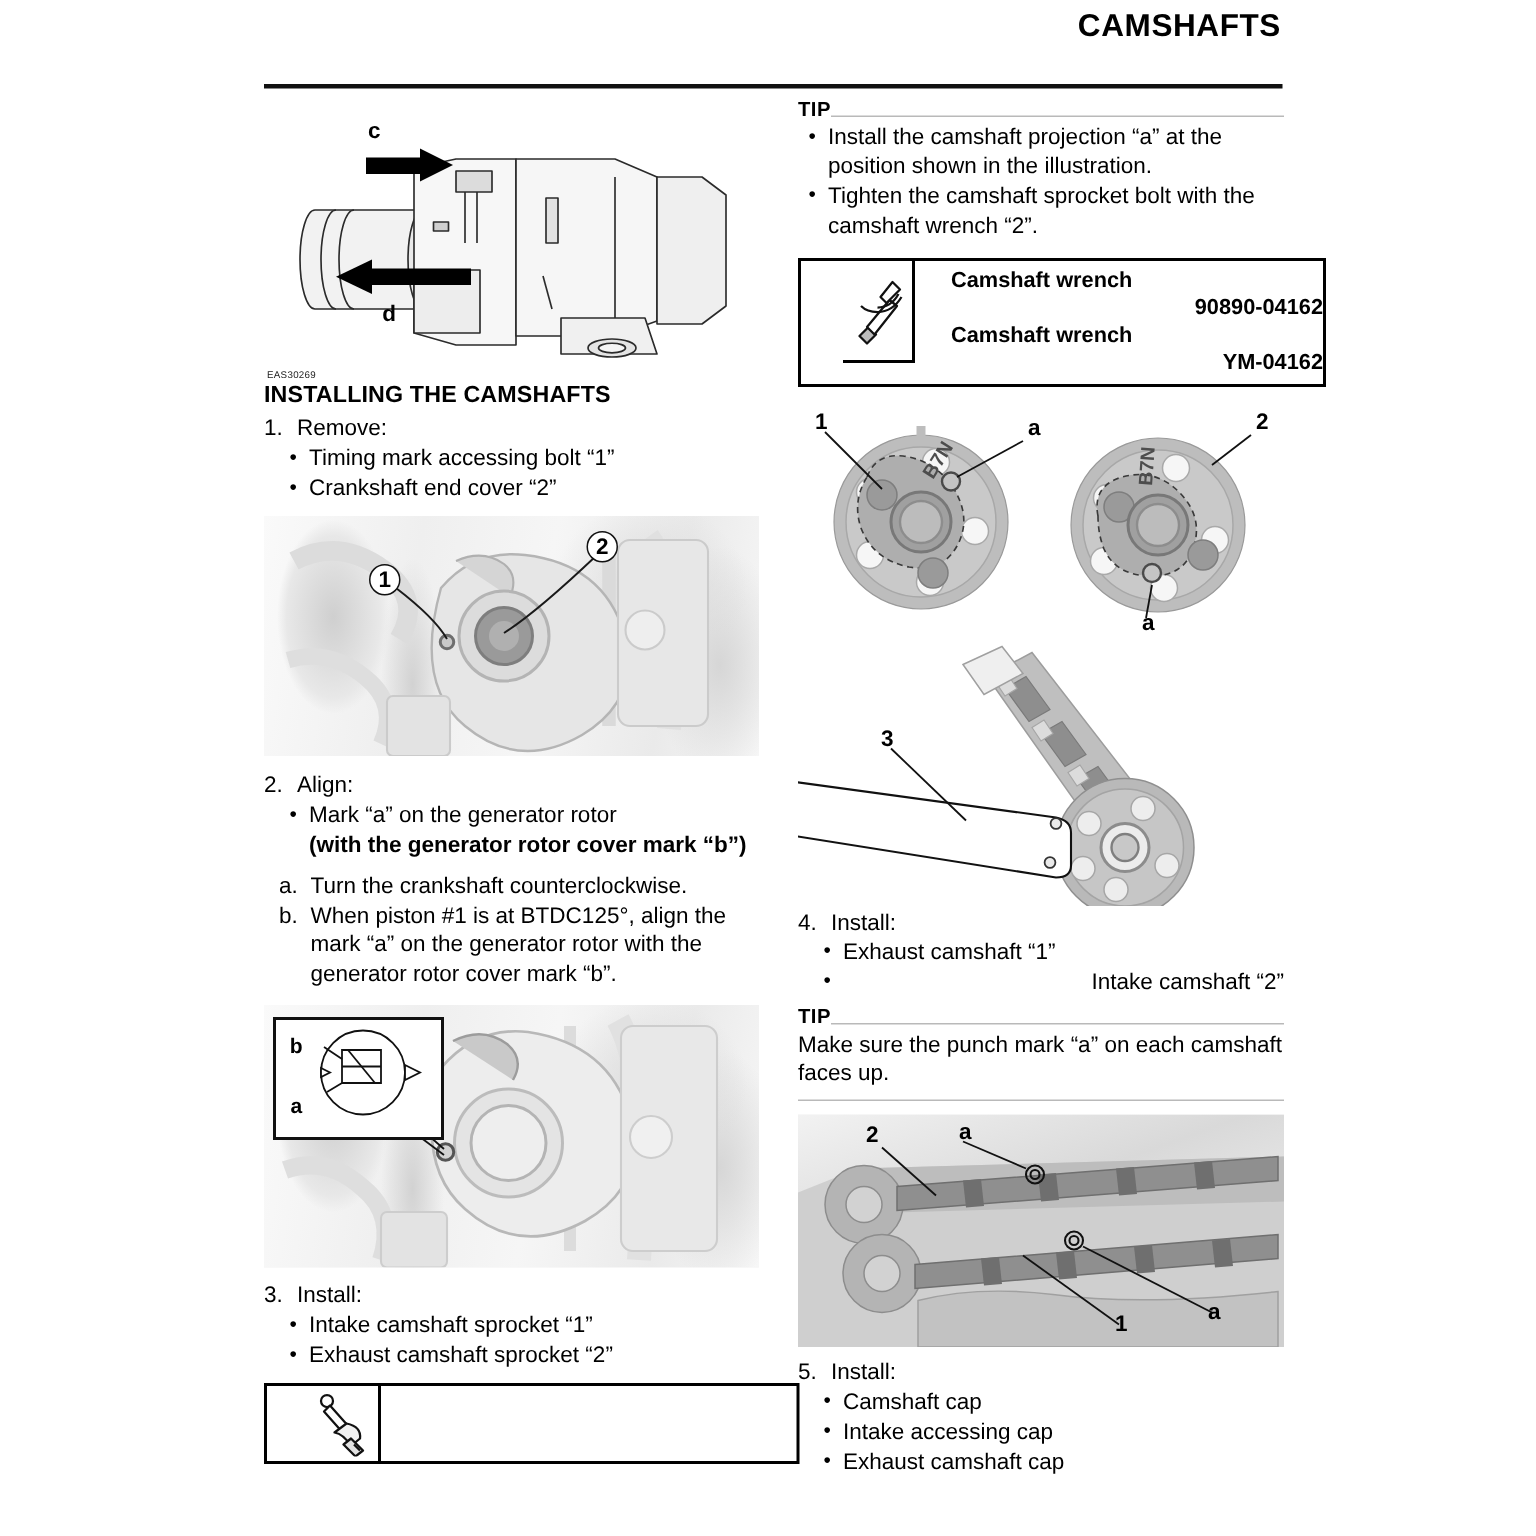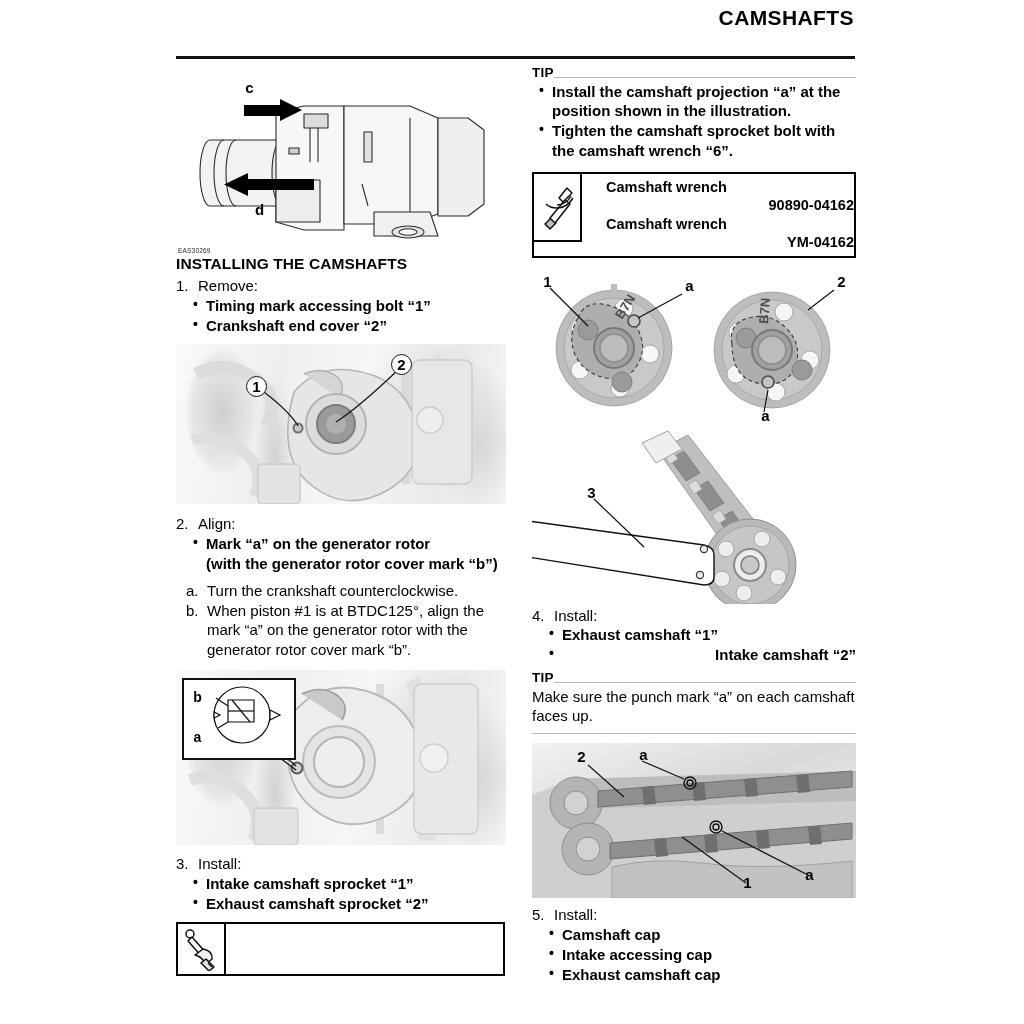--- a/index.html
+++ b/index.html
@@ -25,35 +25,35 @@
 
   
   .col-left{position:absolute; left:176px; top:66px; width:330px;}
   .col-right{position:absolute; left:532px; top:66px; width:324px;}
 
   
   .eas{font-size:6.5px; letter-spacing:.2px; color:#222; margin:0 0 1px 2px;}
   h2.sec{font-size:15.5px;font-weight:bold;margin:0 0 3px 0;letter-spacing:.1px;}
   .step{font-size:15px;margin:0;line-height:1.32;display:flex;}
   .step .num{width:22px;flex:none;}
-  .bullet{font-size:15px;line-height:1.32;margin:0;padding-left:20px;position:relative;font-weight:bold;}
+  .bullet{font-size:15px;line-height:1.32;margin:0;padding-left:20px;position:relative;}
   .bullet:before{content:"\2022";position:absolute;left:7px;top:-1px;font-size:14px;}
   .sub{font-size:15px;line-height:1.32;margin:0;display:flex;padding-left:10px;}
   .sub .lt{width:21px;flex:none;}
   .sub .tx{flex:1;}
   .plain{font-size:15px;line-height:1.32;margin:0;}
 
   
   .tip-head{display:flex;align-items:flex-end;gap:0px;margin-bottom:2px;}
   .tip-head .lbl{font-size:13.5px;font-weight:bold;letter-spacing:.3px;line-height:1;}
   .tip-head .ln{flex:1;height:1px;background:#b9b9b9;margin-bottom:2px;}
   .tip-foot{height:1px;background:#b9b9b9;margin-top:7px;}
 
   
-  .spec-box{border:2px solid #000;display:flex;background:#fff;}
+  .spec-box{border:2px solid #000;display:flex;background:#fff;padding-left:28px;}
   .spec-icon{border-right:2px solid #000;width:46px;flex:none;display:flex;align-items:center;justify-content:center;}
   .spec-body{flex:1;display:flex;flex-direction:column;justify-content:center;padding:6px 0 6px 20px;}
   .spec-line{font-size:14.5px;font-weight:bold;line-height:1.28;}
   .spec-line.ind2{padding-left:16px;text-align:right;}
 
   
   .fig{position:relative;background:#fff;}
   .photo{background:#f4f4f4;position:relative;overflow:hidden;}
   .callout{
     position:absolute;font-weight:bold;font-size:15px;color:#000;
@@ -255,21 +255,21 @@
     </div>
   </div>
 
   <div class="col-right">
 
     <div class="tip-head">
       <span class="lbl">TIP</span>
       <span class="ln"></span>
     </div>
     <div class="bullet">Install the camshaft projection “a” at the position shown in the illustration.</div>
-    <div class="bullet">Tighten the camshaft sprocket bolt with the camshaft wrench “6”.</div>
+    <div class="bullet">Tighten the camshaft sprocket bolt with the camshaft wrench “2”.</div>
 
     <div class="spec-box" style="margin-top:11px;height:82px;width:320px;">
       <div class="spec-icon" style="align-items:flex-start;padding-top:6px;height:60px;border-bottom:2px solid #000;">
         <svg width="40" height="50" viewBox="0 0 40 50">
           <g fill="#fff" stroke="#111" stroke-width="1.5" stroke-linejoin="round">
             <path d="M8 44 l6 -6 l5 5 l-6 6 z" fill="#bdbdbd"></path>
             <path d="M13 38 L28 20 l5 4 L18 43 z"></path>
             <path d="M30 8 L22 18 l4 4 l9 -9 z"></path>
             <path d="M36 18 q-6 10 -16 10 q-7 0 -11 -4" fill="none"></path>
             <path d="M34 16 q-5 9 -14 9" fill="none"></path>

